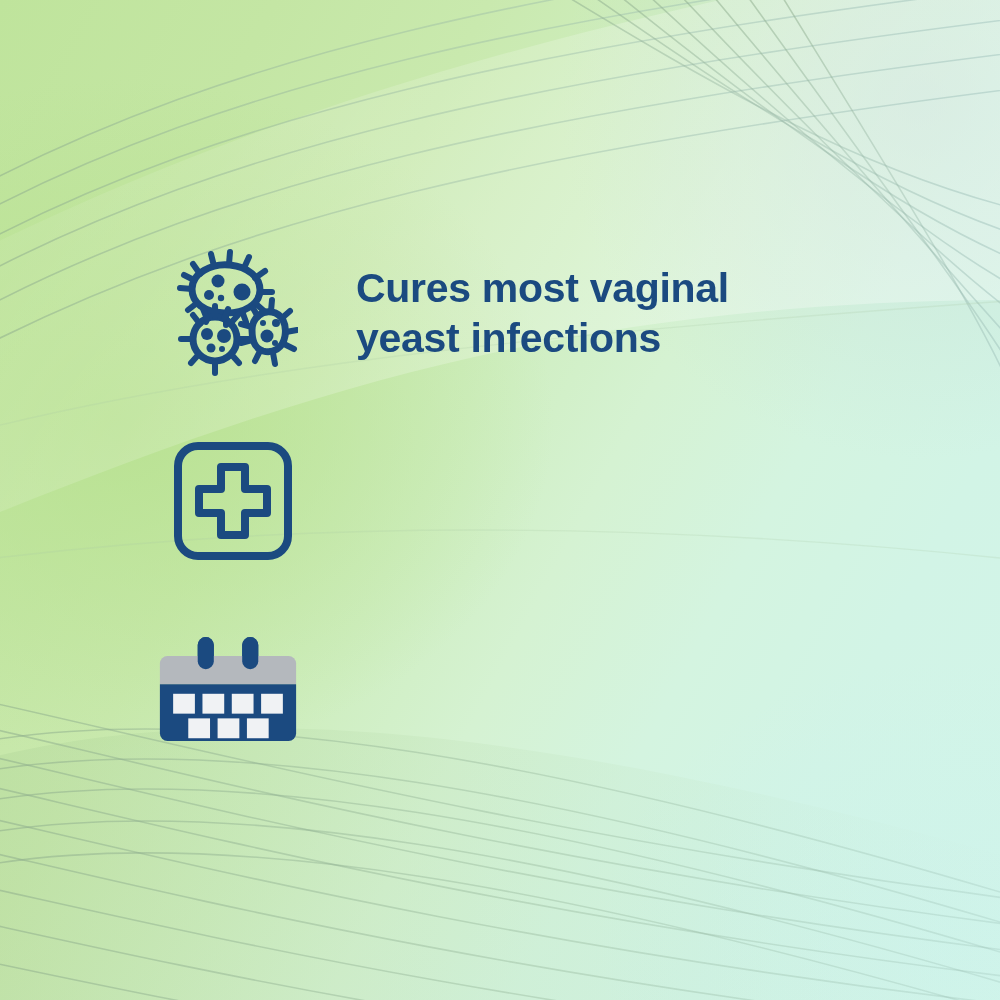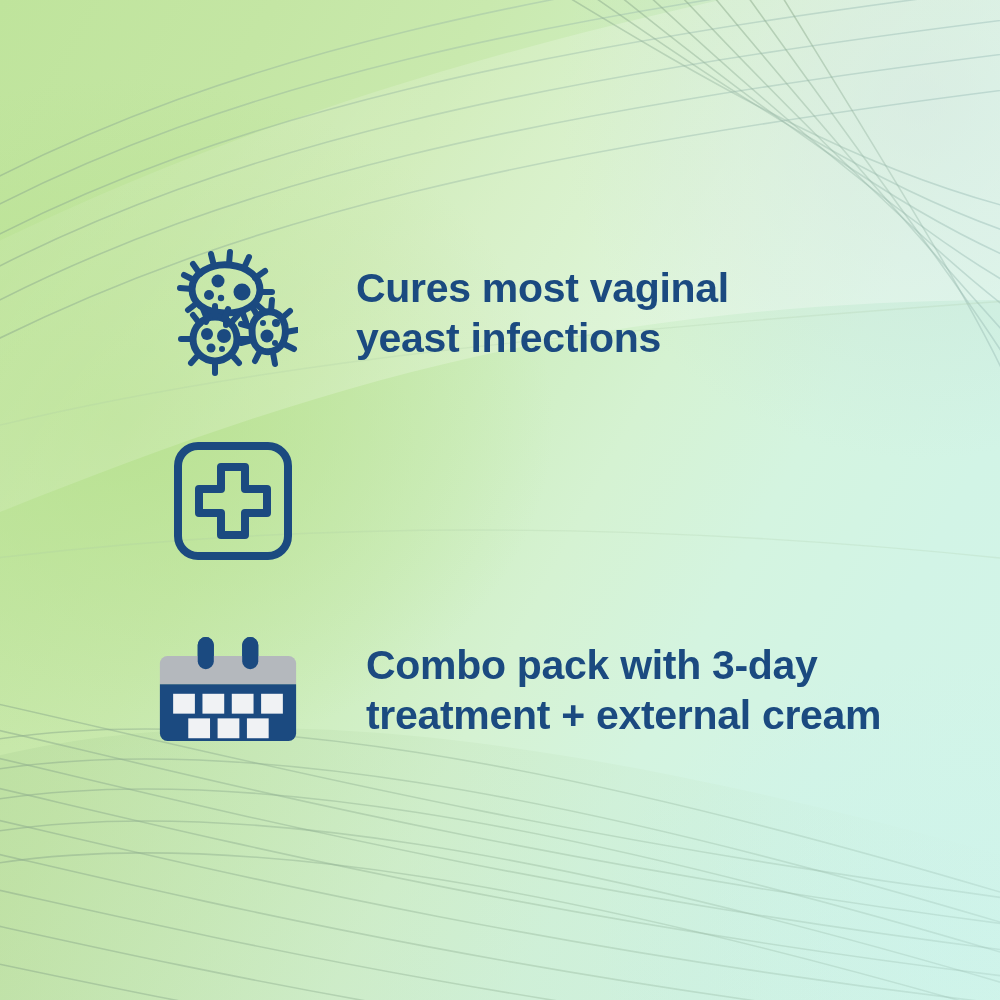--- a/index.html
+++ b/index.html
@@ -293,18 +293,16 @@
             <rect x="109" y="64" width="23" height="21"></rect>
           </g>
 
           <g fill="#f0f2f4">
             <rect x="32" y="90" width="23" height="21"></rect>
             <rect x="63" y="90" width="23" height="21"></rect>
             <rect x="94" y="90" width="23" height="21"></rect>
           </g>
         </svg>
       </div>
-      <div class="feature-text">Combo pack with 3-day
-treatment + external cream</div>
     </div>
 
   </div>
 </div>
 
 </body></html>

